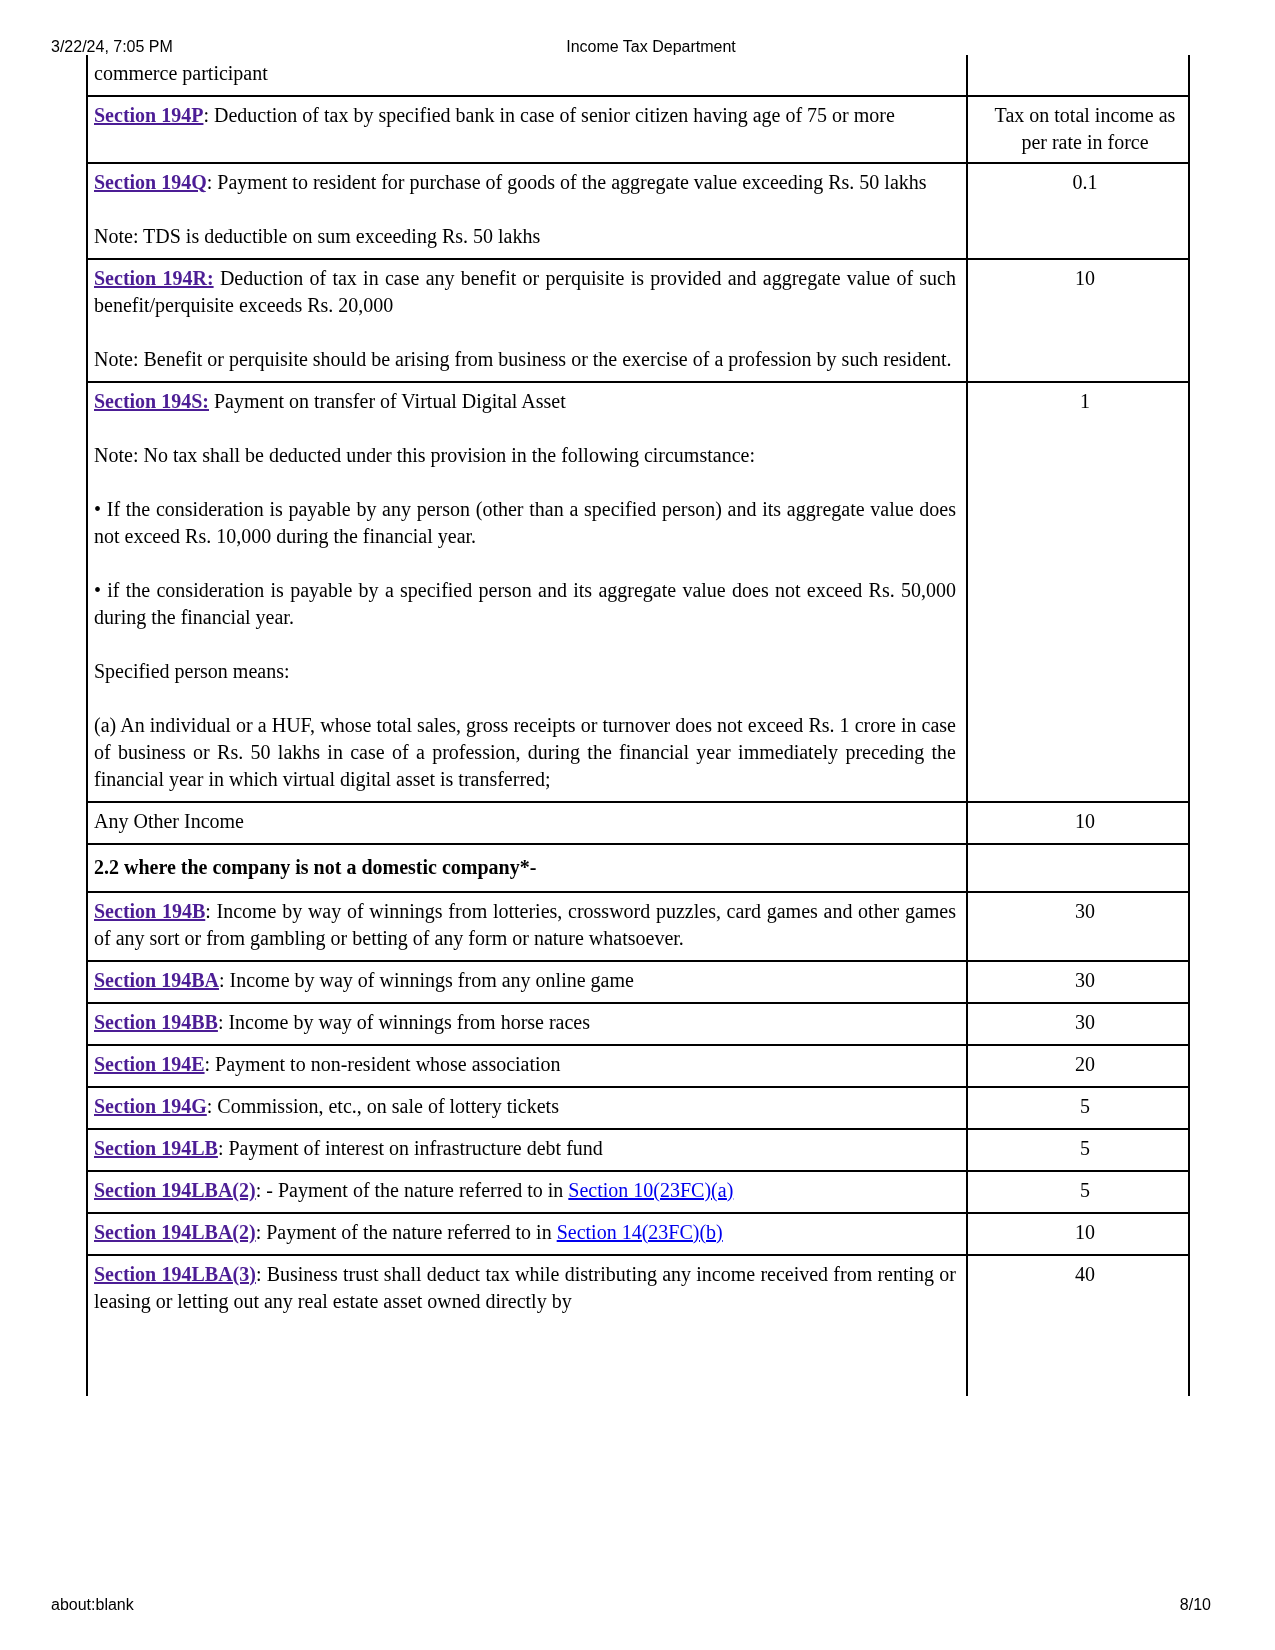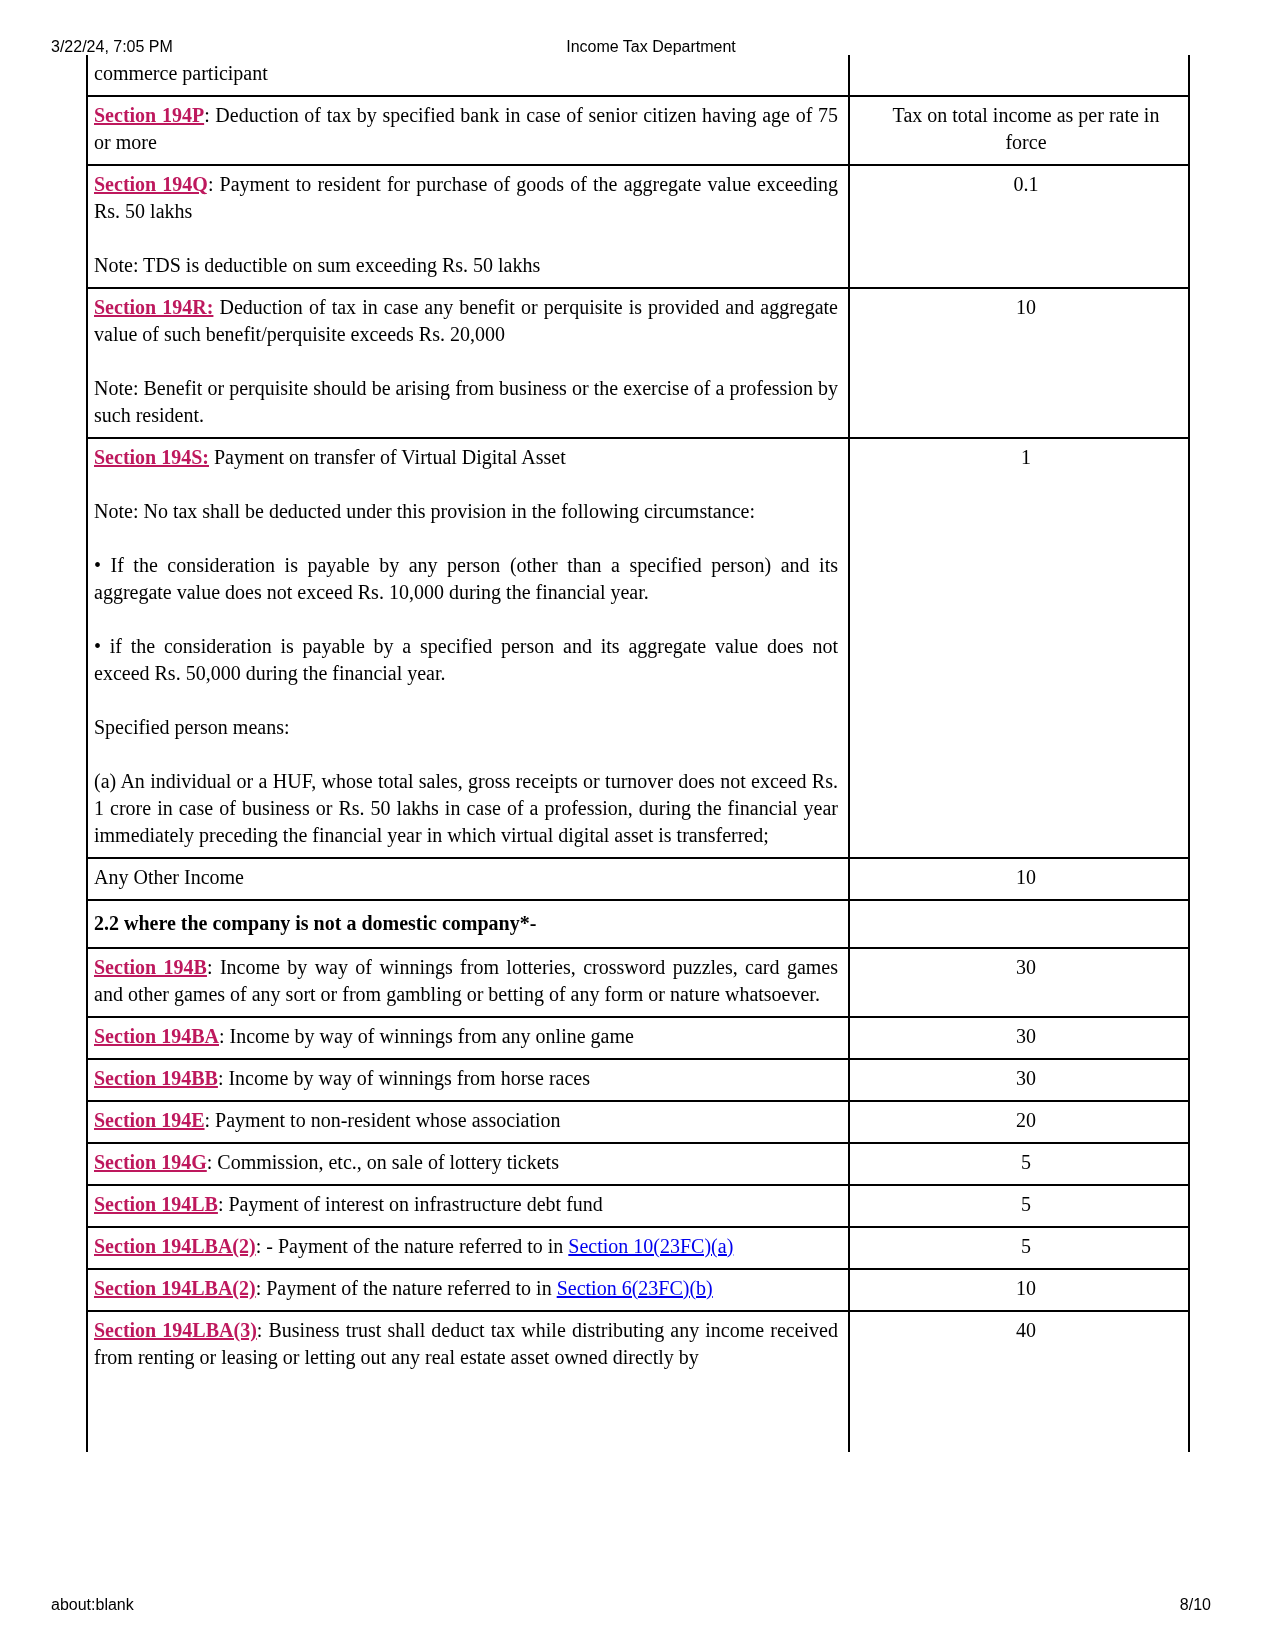--- a/index.html
+++ b/index.html
@@ -25,29 +25,29 @@
   .table{
     position:absolute;left:86px;top:55px;width:1100px;
     border-left:2px solid #000;border-right:2px solid #000;
     font-size:20px;line-height:27px;
   }
   .tr{display:flex;align-items:stretch;}
   .tr + .tr{border-top:2px solid #000;}
   .tr:last-child{height:140px;overflow:hidden;}
   .td{box-sizing:border-box;}
   .desc{
-    width:760px;padding:5px 10px 8px 6px;text-align:justify;
+    width:878px;padding:5px 10px 8px 6px;text-align:justify;
   }
   .rate{
     flex:1;border-left:2px solid #000;text-align:center;
     padding:5px 8px 6px 22px;
   }
   .desc p{margin:0;}
   .desc p + p{margin-top:27px;}
-  a.section-link{color:#be185d;font-weight:bold;text-decoration:underline;cursor:pointer;}
+  a.section-link{color:#4c1d95;font-weight:bold;text-decoration:underline;cursor:pointer;}
   a.ref-link{color:#0000EE;text-decoration:underline;cursor:pointer;}
   .tr.heading .desc{font-weight:bold;padding-top:9px;padding-bottom:10px;}
 </style>
 </head>
 <body>
 
 <div class="print-meta print-header">
   <span class="ph-left">3/22/24, 7:05 PM</span>
   <span class="ph-center">Income Tax Department</span>
 </div>
@@ -139,21 +139,21 @@
       <div class="td rate">5</div>
     </div>
     <div class="tr">
       <div class="td desc">
         <p><a class="section-link" href="#">Section 194LBA(2)</a><span>: - Payment of the nature referred to in </span><a class="ref-link" href="#">Section 10(23FC)(a)</a></p>
       </div>
       <div class="td rate">5</div>
     </div>
     <div class="tr">
       <div class="td desc">
-        <p><a class="section-link" href="#">Section 194LBA(2)</a><span>: Payment of the nature referred to in </span><a class="ref-link" href="#">Section 6(23FC)(b)</a></p>
+        <p><a class="section-link" href="#">Section 194LBA(2)</a><span>: Payment of the nature referred to in </span><a class="ref-link" href="#">Section 14(23FC)(b)</a></p>
       </div>
       <div class="td rate">10</div>
     </div>
     <div class="tr">
       <div class="td desc">
         <p><a class="section-link" href="#">Section 194LBA(3)</a><span>: Business trust shall deduct tax while distributing any income received from renting or leasing or letting out any real estate asset owned directly by</span></p>
       </div>
       <div class="td rate">40</div>
     </div>
   </div>

